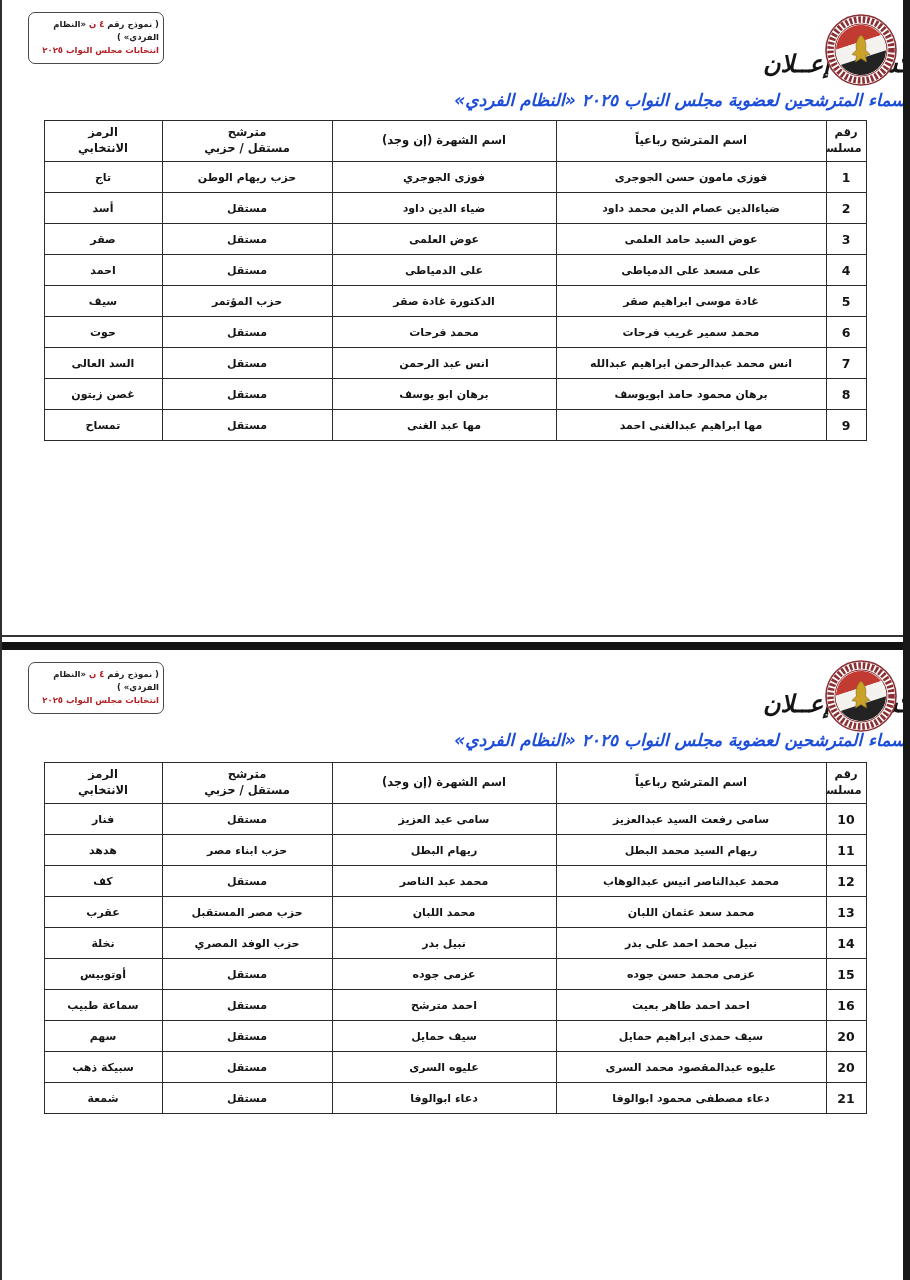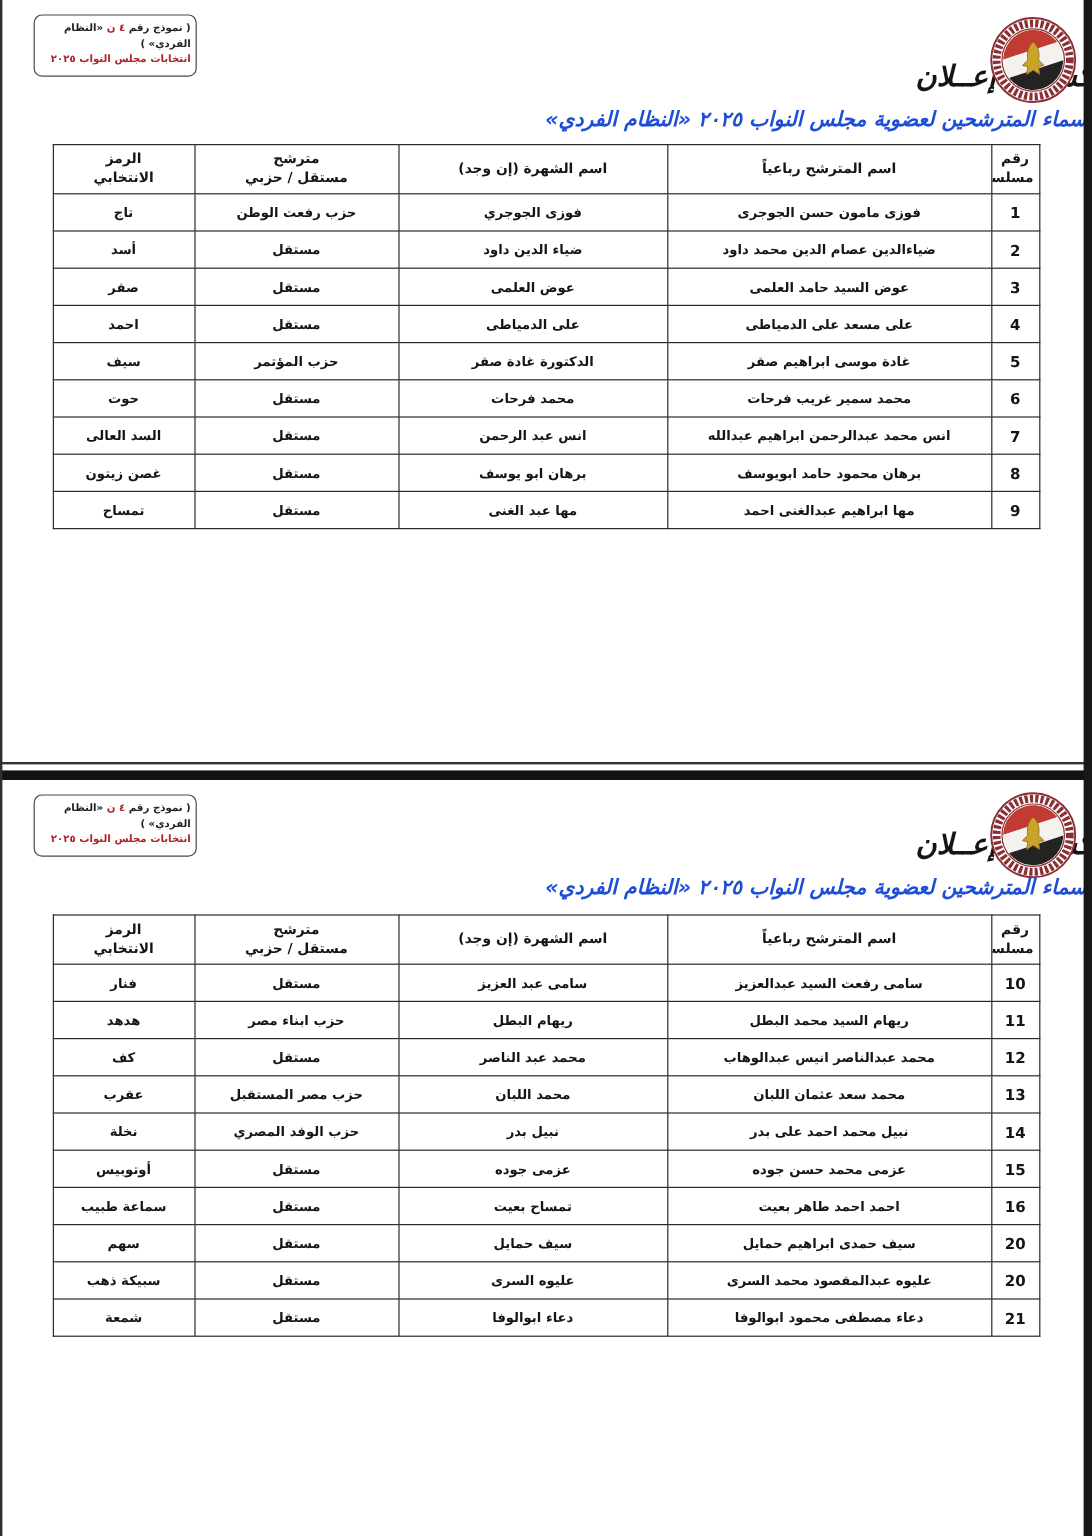--- a/index.html
+++ b/index.html
@@ -118,21 +118,21 @@
             <span>الرمز</span>
             <span>الانتخابي</span>
           </th>
       </tr>
     </thead>
     <tbody>
         <tr>
           <td class="c-serial">1</td>
           <td class="c-name">فوزى مامون حسن الجوجرى</td>
           <td class="c-alias">فوزى الجوجري</td>
-          <td class="c-party">حزب رفعت الوطن</td>
+          <td class="c-party">حزب ريهام الوطن</td>
           <td class="c-symbol">تاج</td>
         </tr>
         <tr>
           <td class="c-serial">2</td>
           <td class="c-name">ضياءالدين عصام الدين محمد داود</td>
           <td class="c-alias">ضياء الدين داود</td>
           <td class="c-party">مستقل</td>
           <td class="c-symbol">أسد</td>
         </tr>
         <tr>
@@ -283,21 +283,21 @@
         <tr>
           <td class="c-serial">15</td>
           <td class="c-name">عزمى محمد حسن جوده</td>
           <td class="c-alias">عزمى جوده</td>
           <td class="c-party">مستقل</td>
           <td class="c-symbol">أوتوبيس</td>
         </tr>
         <tr>
           <td class="c-serial">16</td>
           <td class="c-name">احمد احمد طاهر بعيت</td>
-          <td class="c-alias">تمساح بعيت</td>
+          <td class="c-alias">احمد مترشح</td>
           <td class="c-party">مستقل</td>
           <td class="c-symbol">سماعة طبيب</td>
         </tr>
         <tr>
           <td class="c-serial">20</td>
           <td class="c-name">سيف حمدى ابراهيم حمايل</td>
           <td class="c-alias">سيف حمايل</td>
           <td class="c-party">مستقل</td>
           <td class="c-symbol">سهم</td>
         </tr>

